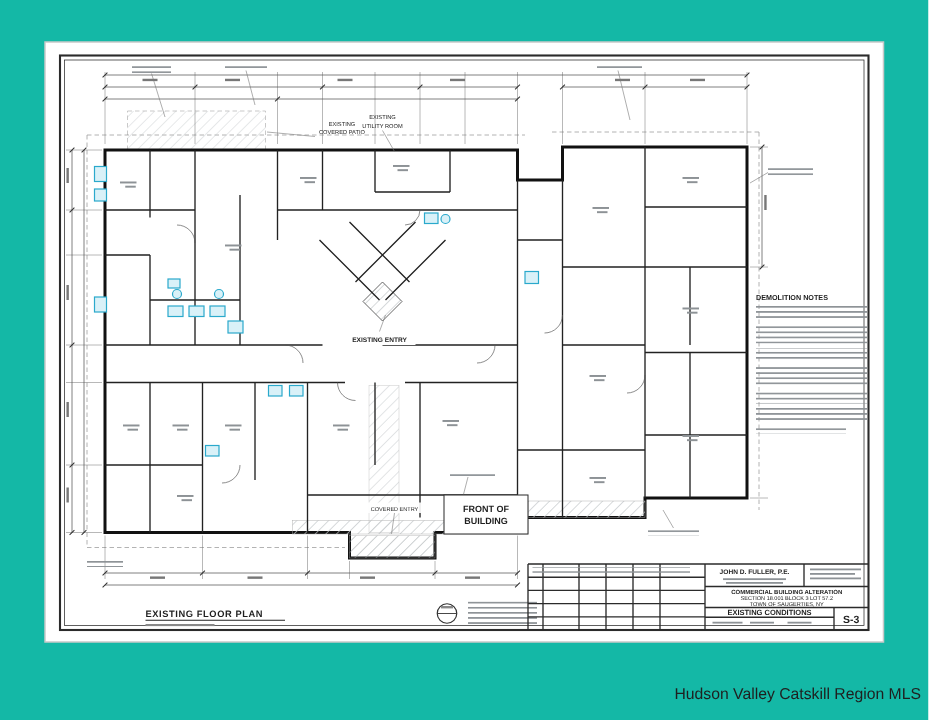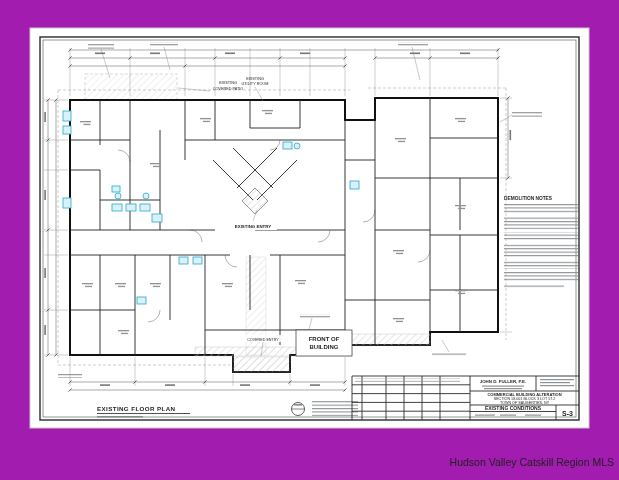--- a/index.html
+++ b/index.html
@@ -1,16 +1,16 @@
 <!DOCTYPE html>
 <html><head>
 <meta charset="utf-8">
 <style>
   html,body{margin:0;padding:0;background:#ffffff;}
-  .page{position:relative;width:619px;height:480px;background:#a21caf;overflow:hidden;
+  .page{position:relative;width:619px;height:480px;background:#14b8a6;overflow:hidden;
         font-family:"Liberation Sans",sans-serif;}
   svg{display:block;}
   svg text{font-family:"Liberation Sans",sans-serif;fill:#1f1f1f;}
   .b{font-weight:bold;}
 </style>
 </head>
 <body>
 
 <div class="page">
 <svg width="619" height="480" viewBox="0 0 619 480">

